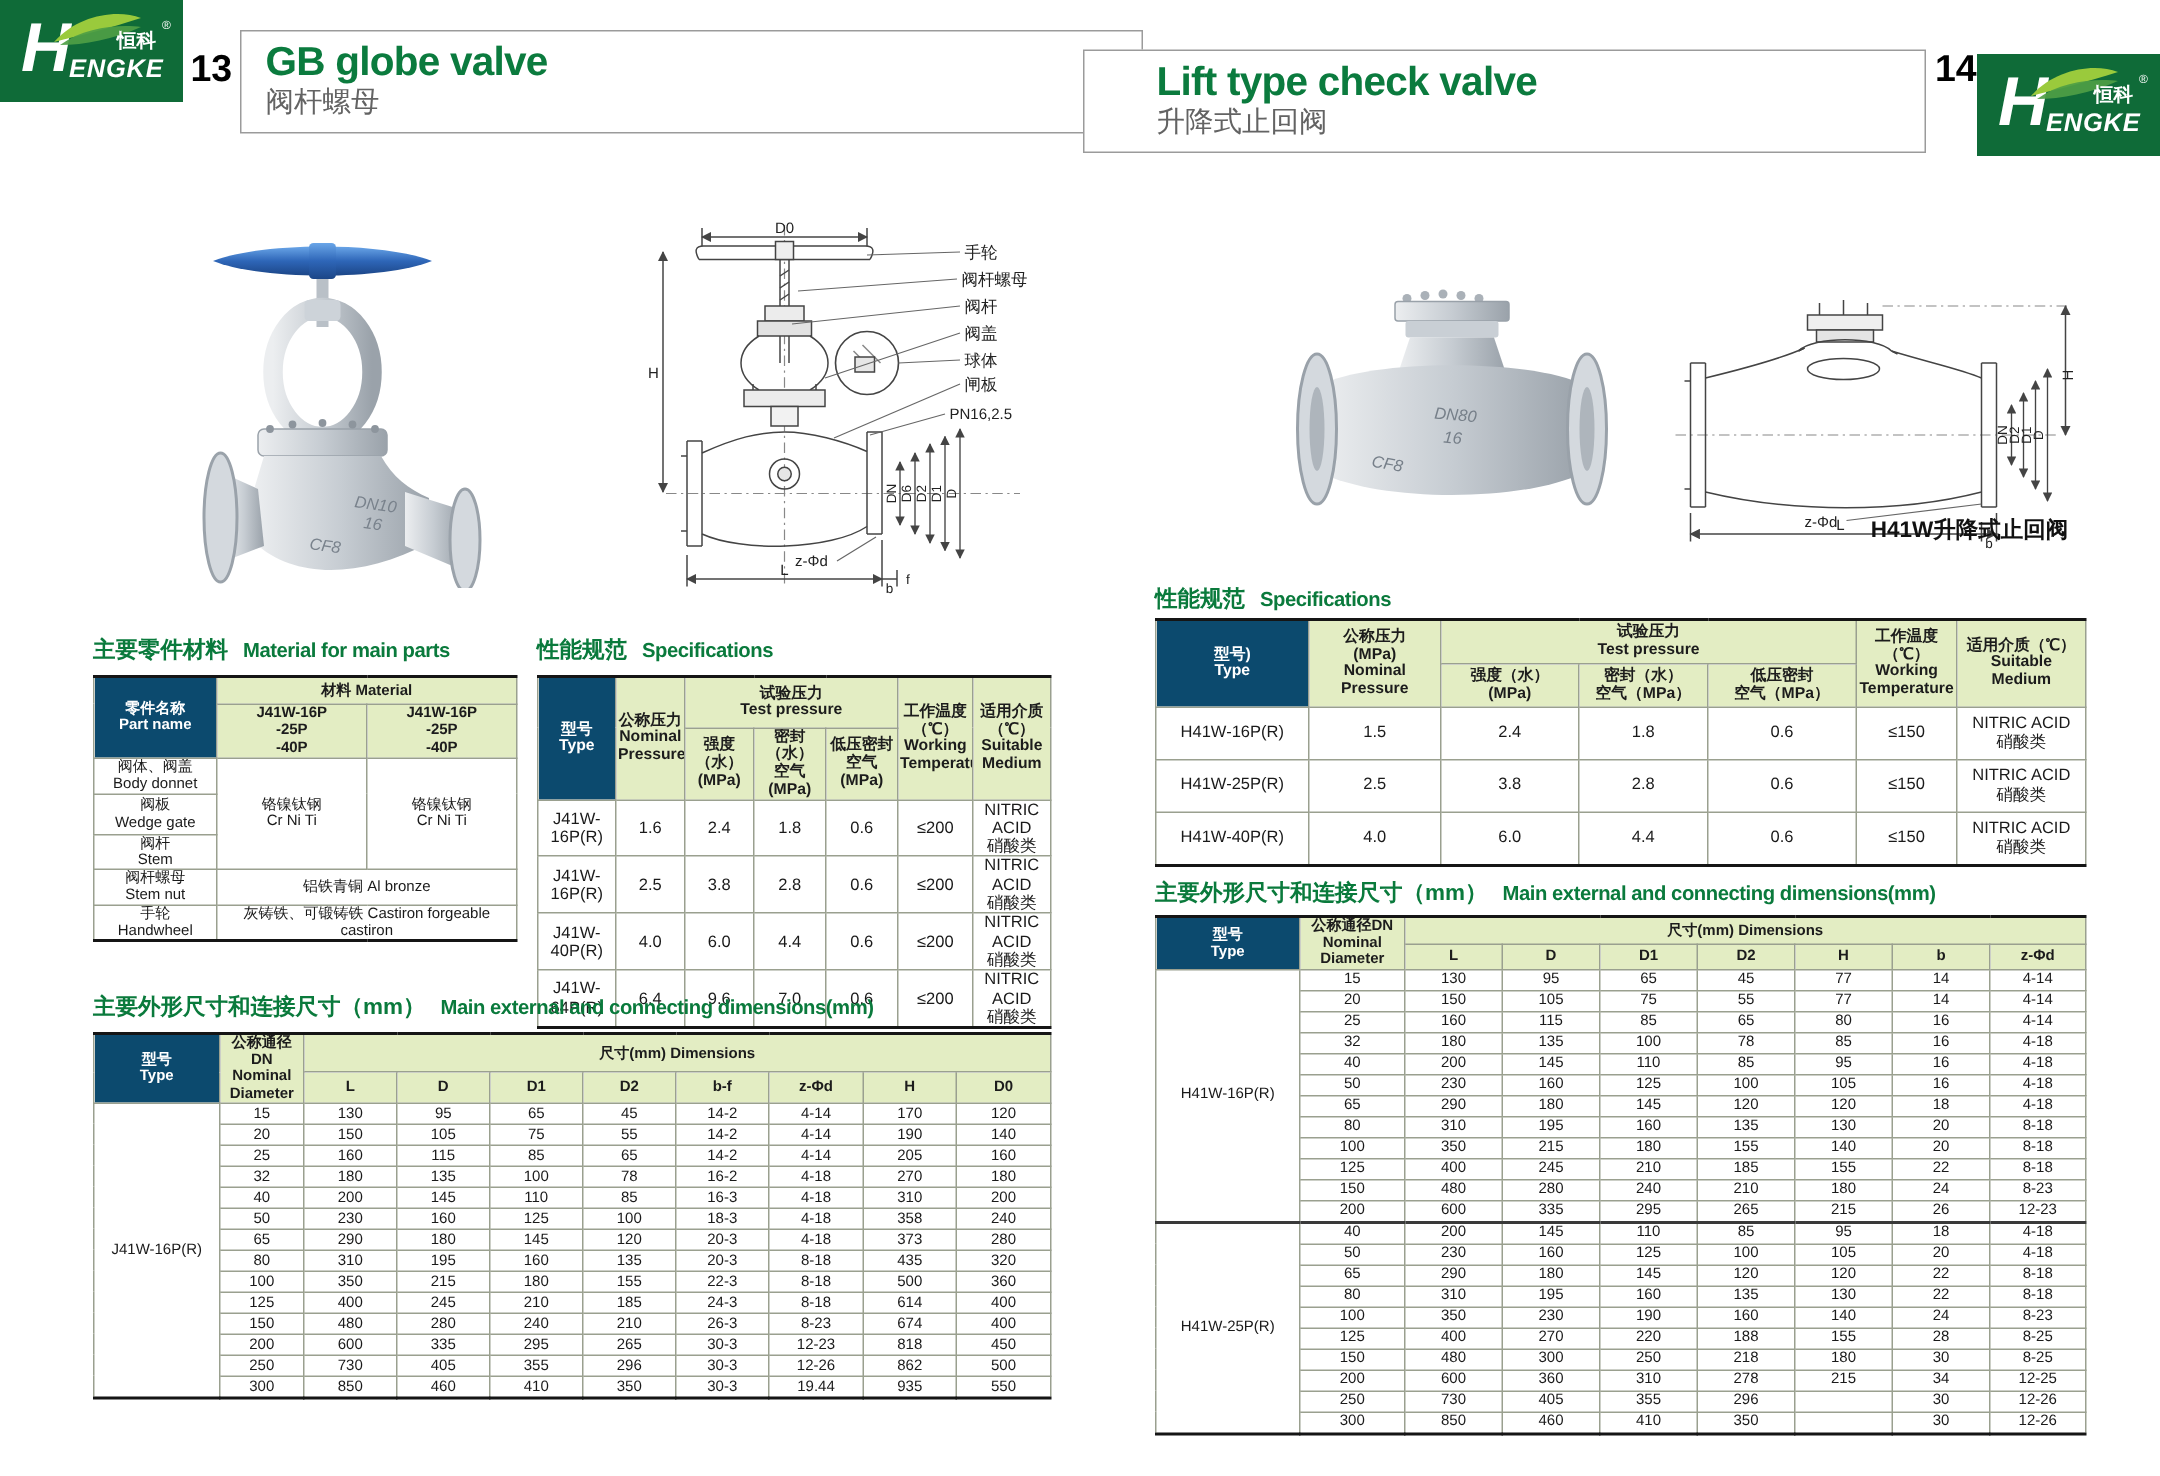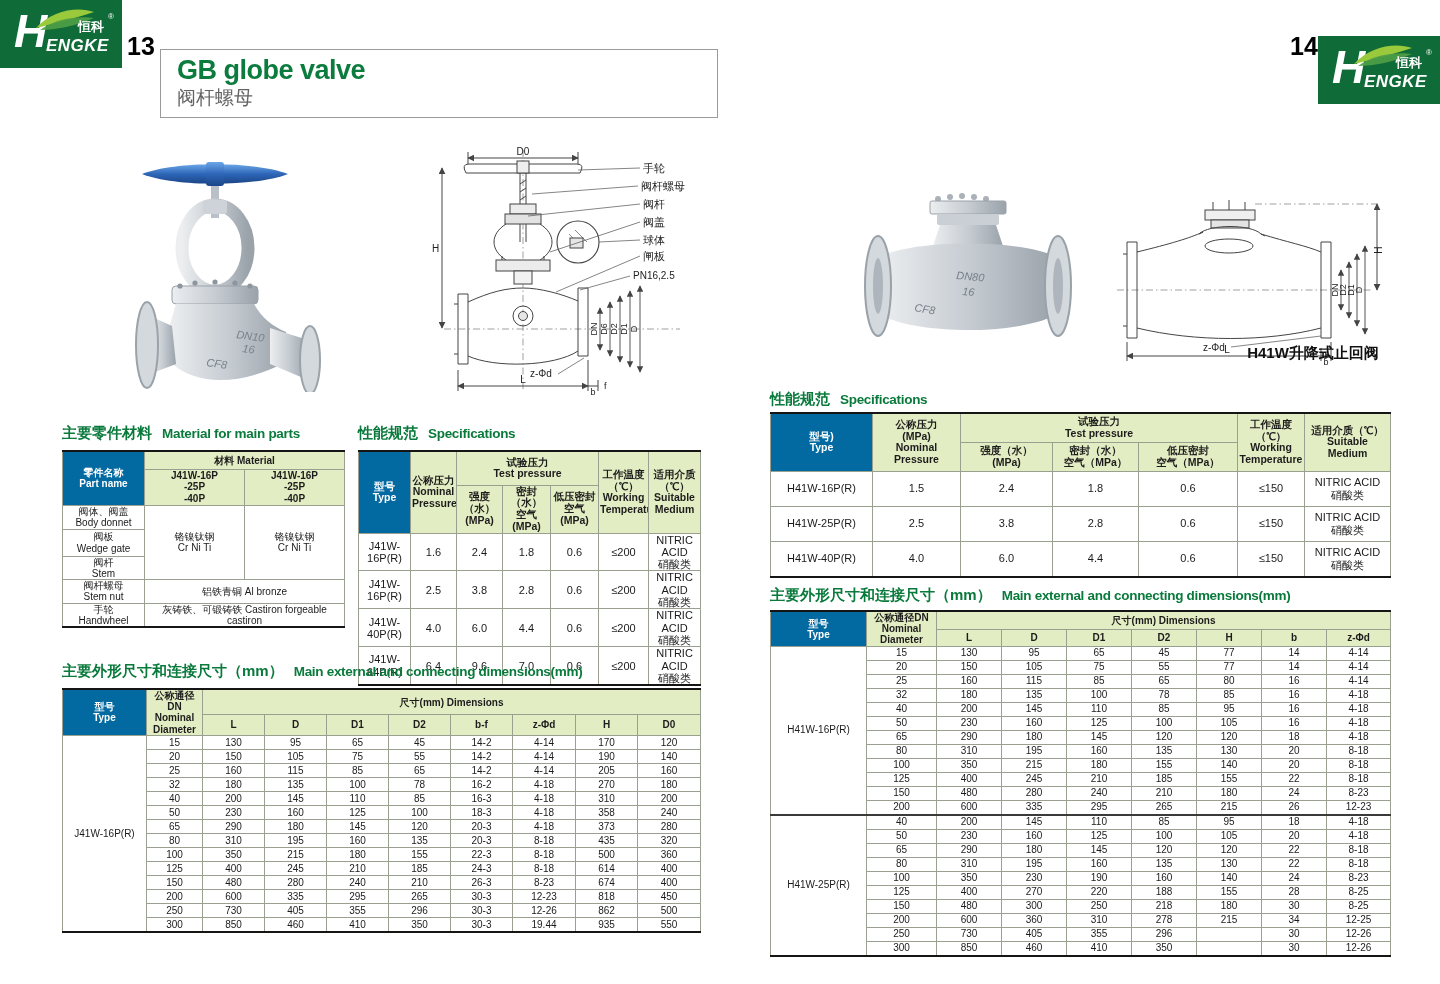--- a/index.html
+++ b/index.html
@@ -20,21 +20,21 @@
   .title-zh{font-size:19px;color:#636363;line-height:1.15;margin-top:1px;}
   
   .sec-title{position:absolute;white-space:nowrap;}
   .sec-title .zh{font-size:15px;font-weight:bold;color:#0a7a3c;}
   .sec-title .en{font-size:13.5px;font-weight:bold;color:#0a7a3c;margin-left:10px;letter-spacing:-0.3px;}
   
   .tbl{border-collapse:collapse;table-layout:fixed;background:#fff;
        border-top:2px solid #151515;border-bottom:2px solid #151515;}
   .tbl th,.tbl td{border:1px solid #9aa08f;text-align:center;vertical-align:middle;
        padding:0 1px;line-height:1.12;overflow:hidden;}
-  .th-dark{background:#0369a1;color:#fff;font-weight:bold;}
+  .th-dark{background:#0c4a6e;color:#fff;font-weight:bold;}
   .th-light{background:#e3edc3;color:#1c1c1c;font-weight:bold;}
   .tbl td{color:#1a1a1a;}
   #mat-table th,#mat-table td{font-size:10px;}
   #spec-left th,#spec-right th{font-size:10.5px;}
   #spec-left td,#spec-right td{font-size:11px;}
   #dims-left th,#dims-right th{font-size:10px;}
   #dims-left td,#dims-right td{font-size:10px;height:13px;}
   #spec-left td{height:23px;}
   #spec-right td{height:34px;}
   .grp td{border-top:2px solid #3a3a3a;}
@@ -53,25 +53,29 @@
       <svg class="logo-leaf" width="62" height="26" viewBox="0 0 62 26">
         <path d="M2,22 C18,4 44,0 60,6 C42,12 18,18 2,22 Z" fill="#9aca3c"></path>
         <path d="M6,24 C22,12 46,10 60,12 C42,20 22,24 6,24 Z" fill="#4e9e45" opacity="0.92"></path>
       </svg>
       <span class="logo-zh">恒科</span>
       <span class="logo-reg">®</span>
       <span class="logo-rest">ENGKE</span>
     </div>
   </div>
   <div class="pageno" style="left:127px;top:34px;">13</div>
-  <div class="titlebox" style="left:160px;top:49px;width:558px;padding-left:16px;">
+  <div class="titlebox" style="left:160px;top:20px;width:602px;padding-left:16px;">
     <div class="title-en">GB globe valve</div>
     <div class="title-zh">阀杆螺母</div>
   </div>
 
+  <div class="titlebox" style="left:722px;top:33px;width:562px;padding-left:48px;">
+    <div class="title-en">Lift type check valve</div>
+    <div class="title-zh">升降式止回阀</div>
+  </div>
   <div class="pageno" style="left:1290px;top:34px;">14</div>
   <div class="logo-block" style="left:1318px;top:36px;">
     <div class="logo-inner">
       <span class="logo-h">H</span>
       <svg class="logo-leaf" width="62" height="26" viewBox="0 0 62 26">
         <path d="M2,22 C18,4 44,0 60,6 C42,12 18,18 2,22 Z" fill="#9aca3c"></path>
         <path d="M6,24 C22,12 46,10 60,12 C42,20 22,24 6,24 Z" fill="#4e9e45" opacity="0.92"></path>
       </svg>
       <span class="logo-zh">恒科</span>
       <span class="logo-reg">®</span>

